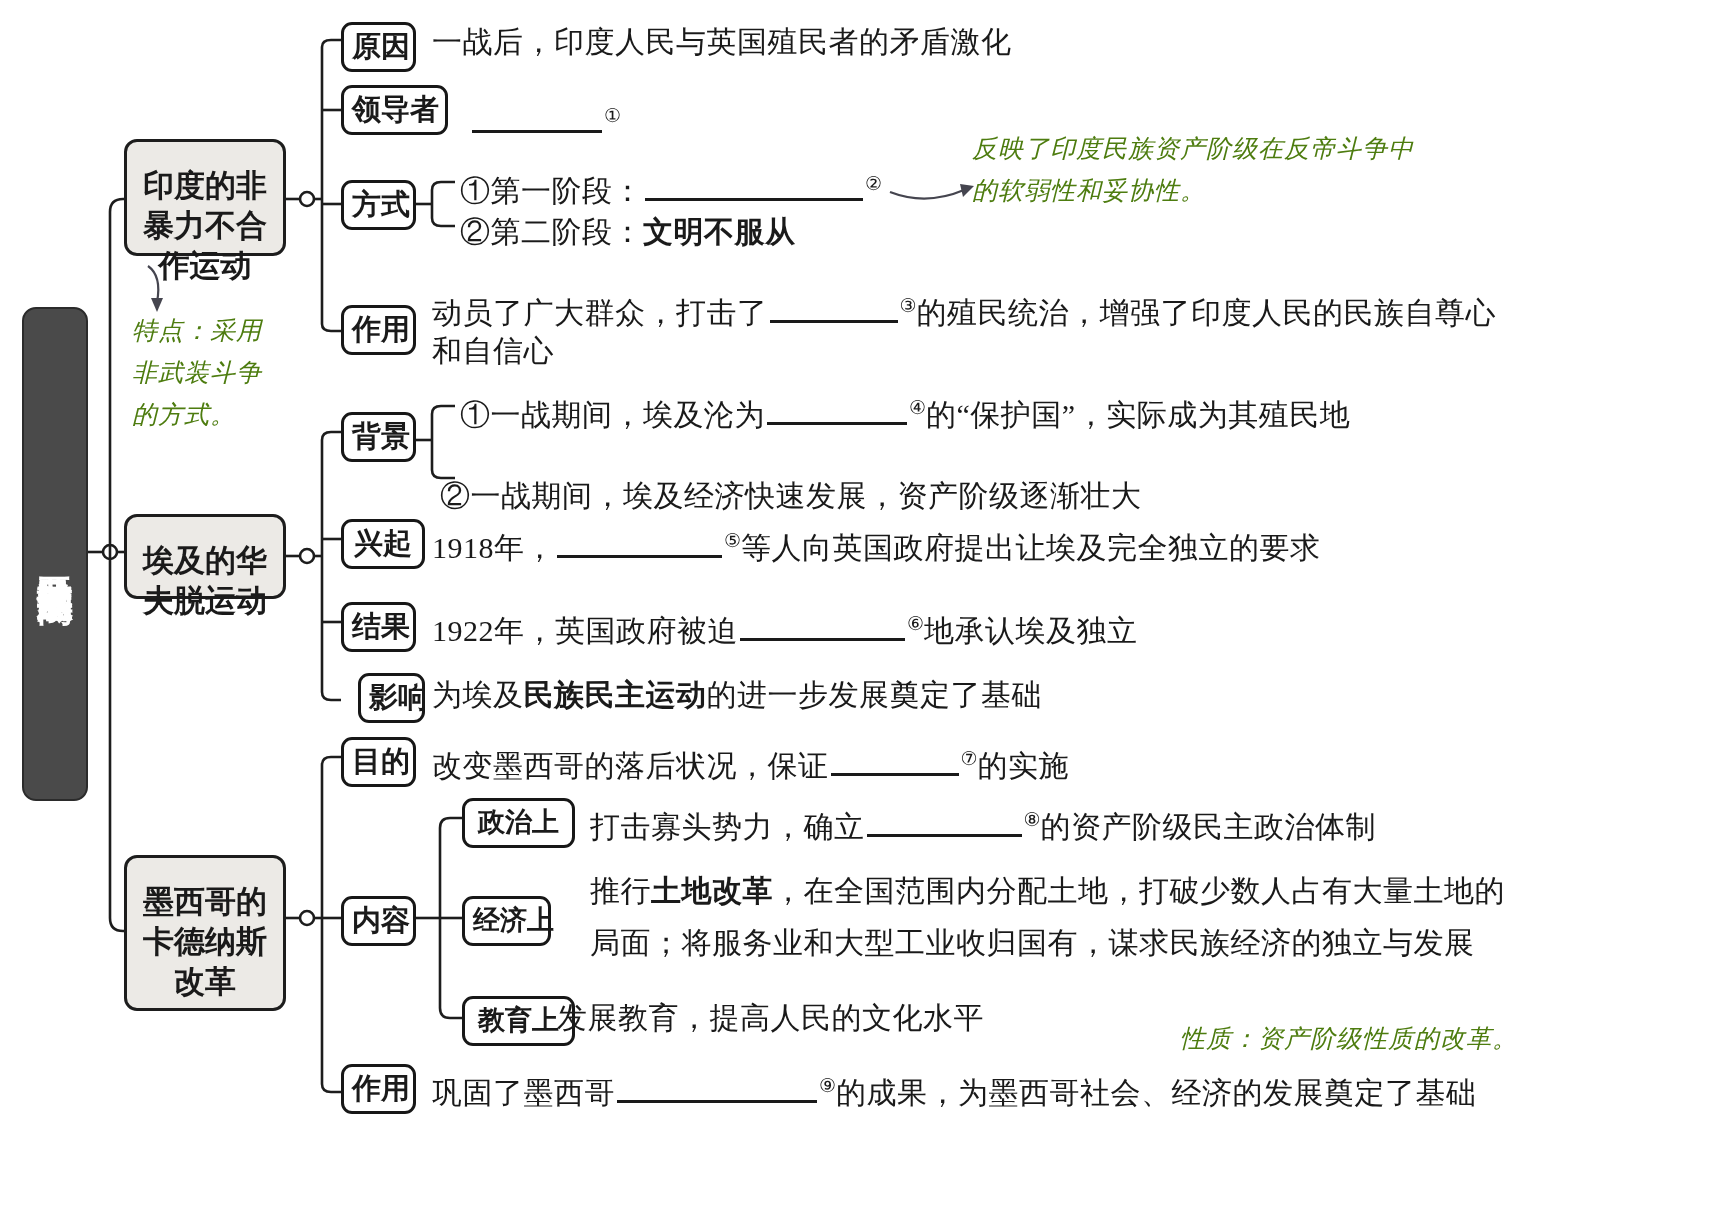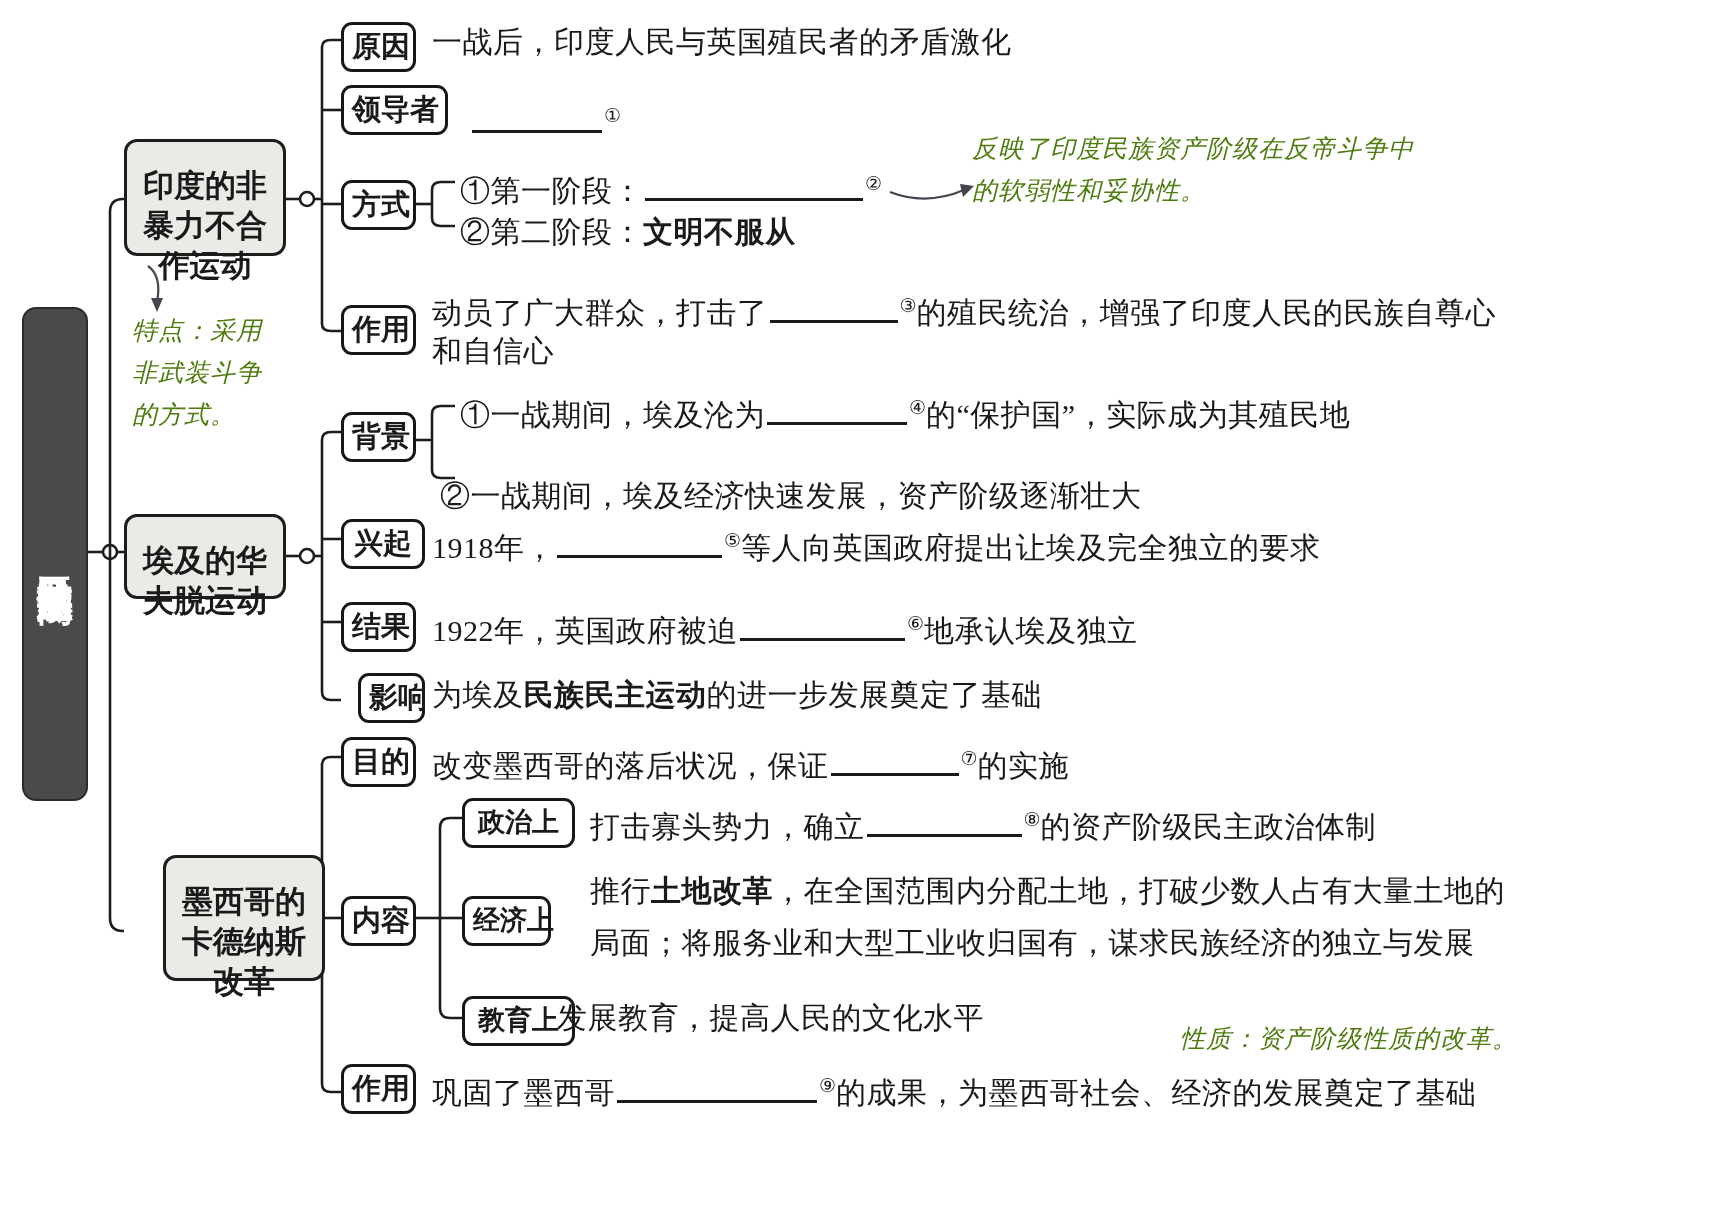--- a/index.html
+++ b/index.html
@@ -21,21 +21,21 @@
 
   
   .l1{
     position:absolute; width:162px;
     background:#eceae6; border:3px solid #1d1d1d; border-radius:13px;
     font-weight:bold; font-size:31px; line-height:40px; text-align:center;
     padding:24px 2px; box-sizing:border-box;
   }
   #l1-india{ left:124px; top:139px; height:117px; }
   #l1-egypt{ left:124px; top:514px; height:85px; }
-  #l1-mexico{ left:124px; top:855px; height:126px;margin-left:39px; }
+  #l1-mexico{ left:124px; top:855px; height:156px; }
 
   
   .pill{
     position:absolute; background:#fff; border:3px solid #171717;
     border-radius:11px; font-weight:bold; font-size:29px; line-height:36px;
     text-align:center; padding:3px 8px 5px; box-sizing:border-box;
     white-space:nowrap;
   }
   .pill.wide{ font-size:27px;font-family:Liberation Serif, serif; }
 

